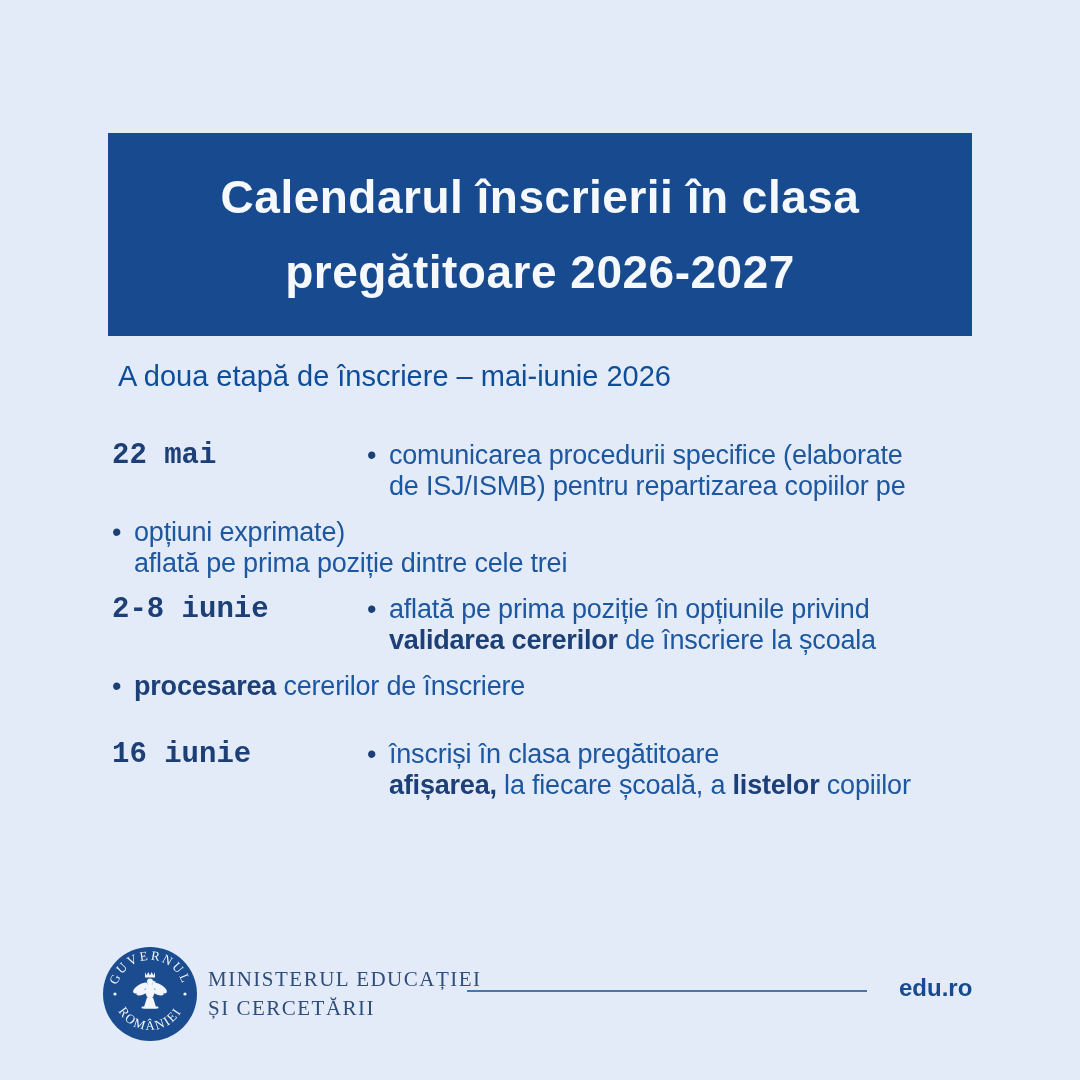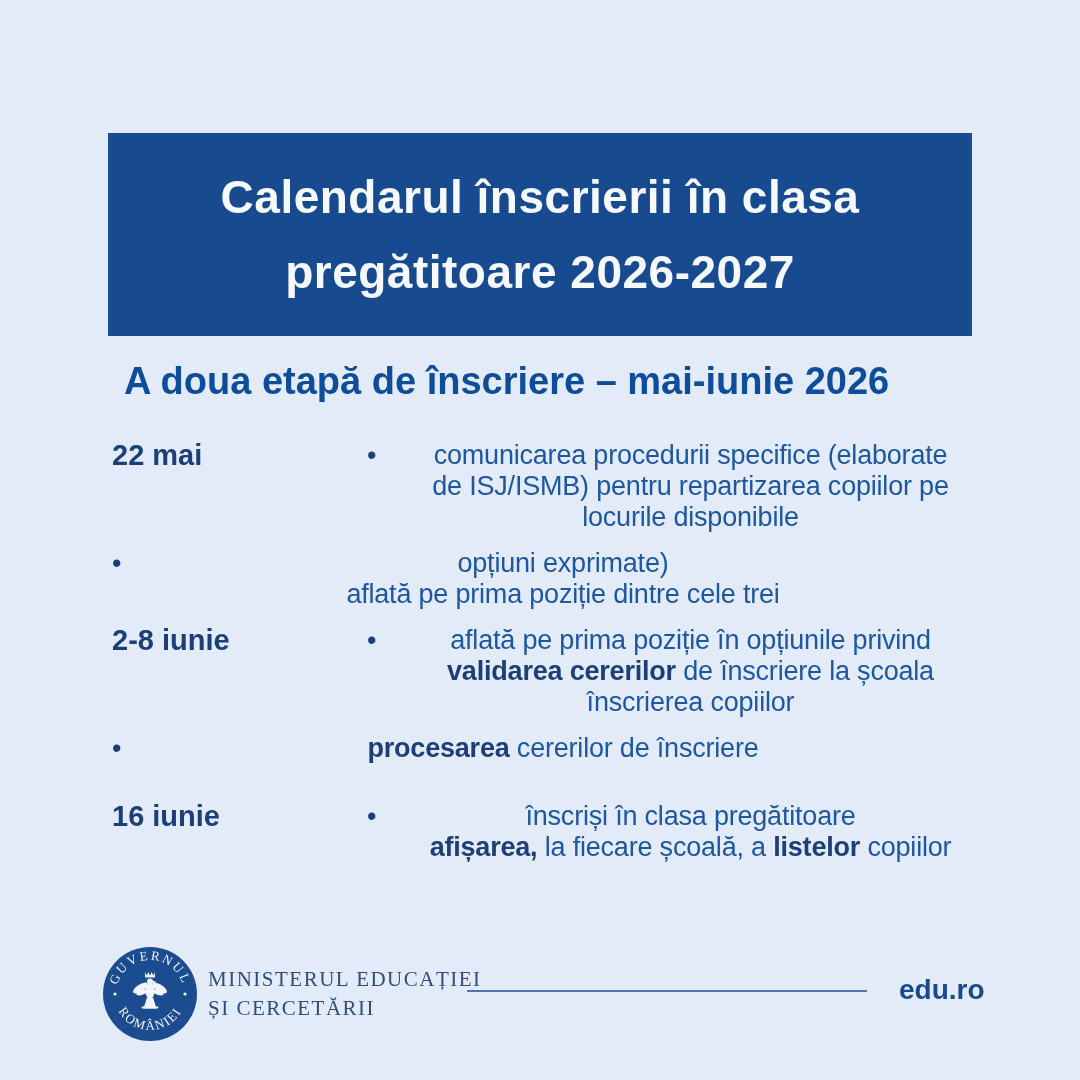--- a/index.html
+++ b/index.html
@@ -37,23 +37,23 @@
     color:var(--title-color);
     font-size:46px;
     font-weight:700;
     line-height:75px;
     letter-spacing:.5px;
     text-align:center;
     white-space:nowrap;
   }
   .subtitle{
     position:absolute;
-    left:124px;top:360px;
-    font-size:38px;
-    font-weight:700;
+    left:118px;top:360px;
+    font-size:29px;
+    font-weight:400;
     color:var(--subtitle-color);
     white-space:nowrap;
   }
   .schedule{
     position:absolute;
     left:112px;top:440px;
     width:880px;
   }
   .row{
     display:flex;
@@ -62,38 +62,38 @@
   }
   .row.gap-large{margin-bottom:37px;}
   .date{
     width:255px;
     flex:0 0 255px;
     font-size:29px;
     font-weight:700;
     color:var(--dark-navy);
     line-height:31px;
     white-space:nowrap;
+    font-family:Liberation Mono, monospace;
   }
   .bullet{
     flex:0 0 22px;
     font-size:27px;
     line-height:31px;
     color:var(--dark-navy);
     text-align:left;
   }
   .lines{
     flex:1 1 auto;
   }
   .line{
     font-size:27px;
     line-height:31px;
     color:var(--body-blue);
     letter-spacing:-0.2px;
     white-space:nowrap;
-    text-align:center;
   }
   .seg-bold{
     font-weight:700;
     color:var(--dark-navy);
   }
   .footer{
     position:absolute;
     left:0;top:938px;
     width:1080px;height:115px;
   }
@@ -117,21 +117,21 @@
   }
   .divider{
     position:absolute;
     left:467px;top:52px;
     width:400px;height:2px;
     background:var(--line-color);
   }
   .site{
     position:absolute;
     left:899px;top:36px;
-    font-size:28px;
+    font-size:24px;
     font-weight:700;
     color:var(--header-bg);
     white-space:nowrap;
   }
 </style>
 </head>
 <body>
 
 <div class="canvas">
 
@@ -142,39 +142,37 @@
 
   <div class="subtitle">A doua etapă de înscriere – mai-iunie 2026</div>
 
   <div class="schedule">
     <div class="row">
       <div class="date">22 mai</div>
       <div class="bullet">•</div>
       <div class="lines">
           <div class="line"><span>comunicarea procedurii specifice (elaborate</span></div>
           <div class="line"><span>de ISJ/ISMB) pentru repartizarea copiilor pe</span></div>
-          <div class="line"><span>locurile disponibile</span></div>
         </div>
     </div>
 
     <div class="row">
       <div class="bullet">•</div>
       <div class="lines">
           <div class="line"><span>opțiuni exprimate)</span></div>
           <div class="line"><span>aflată pe prima poziție dintre cele trei</span></div>
         </div>
     </div>
 
     <div class="row">
       <div class="date">2-8 iunie</div>
       <div class="bullet">•</div>
       <div class="lines">
           <div class="line"><span>aflată pe prima poziție în opțiunile privind</span></div>
           <div class="line"><span class="seg-bold">validarea cererilor</span><span> de înscriere la școala</span></div>
-          <div class="line"><span>înscrierea copiilor</span></div>
         </div>
     </div>
 
     <div class="row gap-large">
       <div class="bullet">•</div>
       <div class="lines">
           <div class="line"><span class="seg-bold">procesarea</span><span> cererilor de înscriere</span></div>
         </div>
     </div>
 

